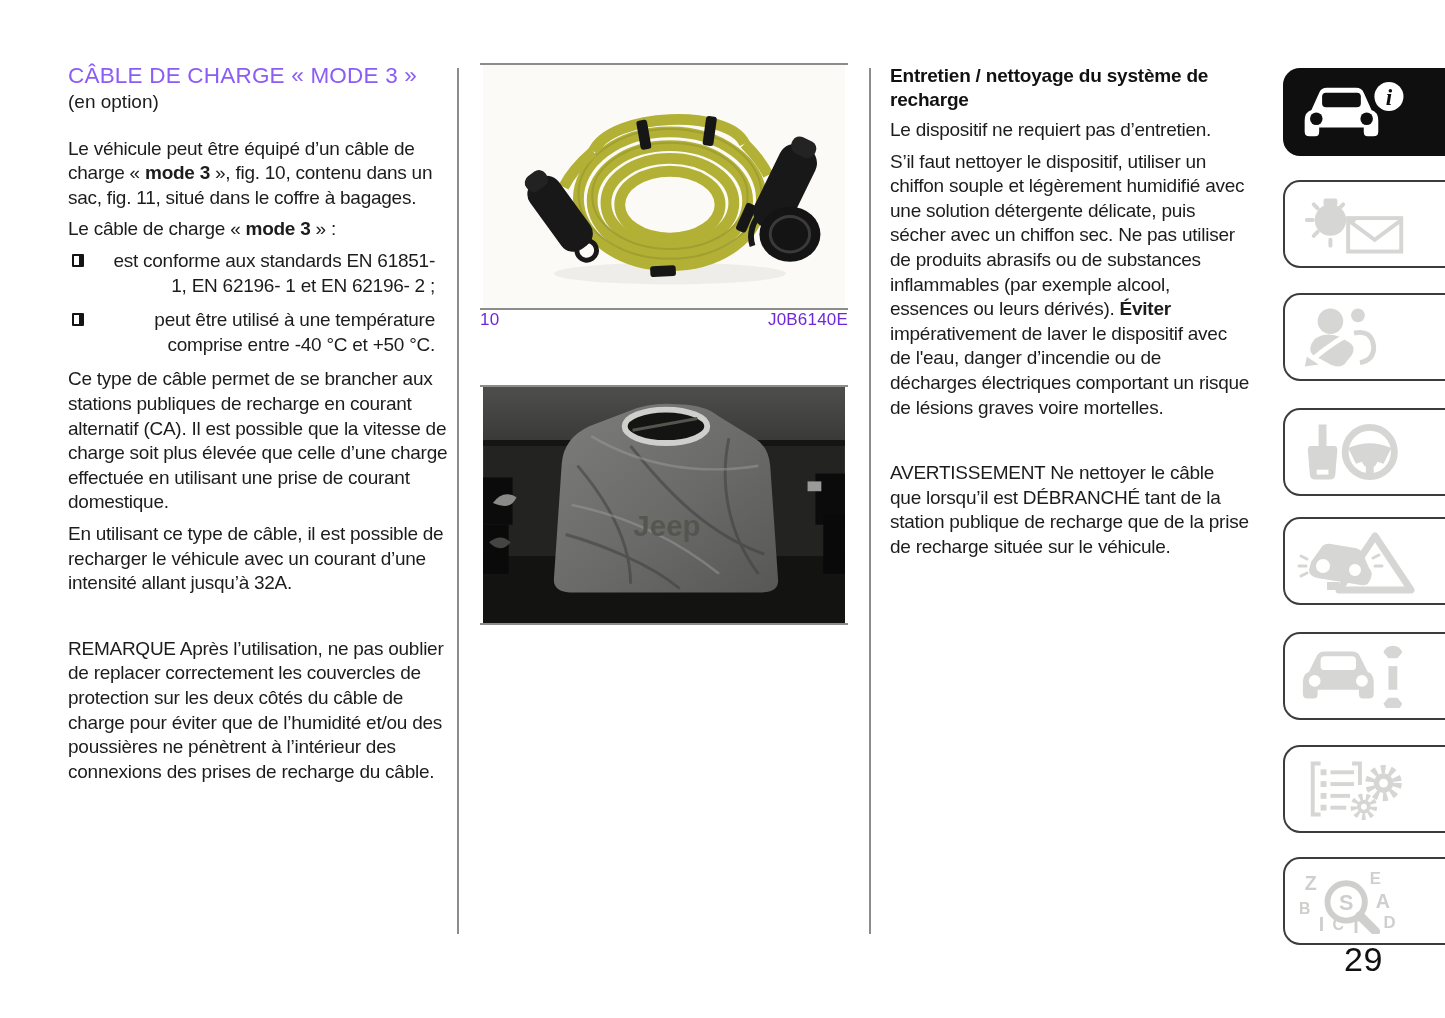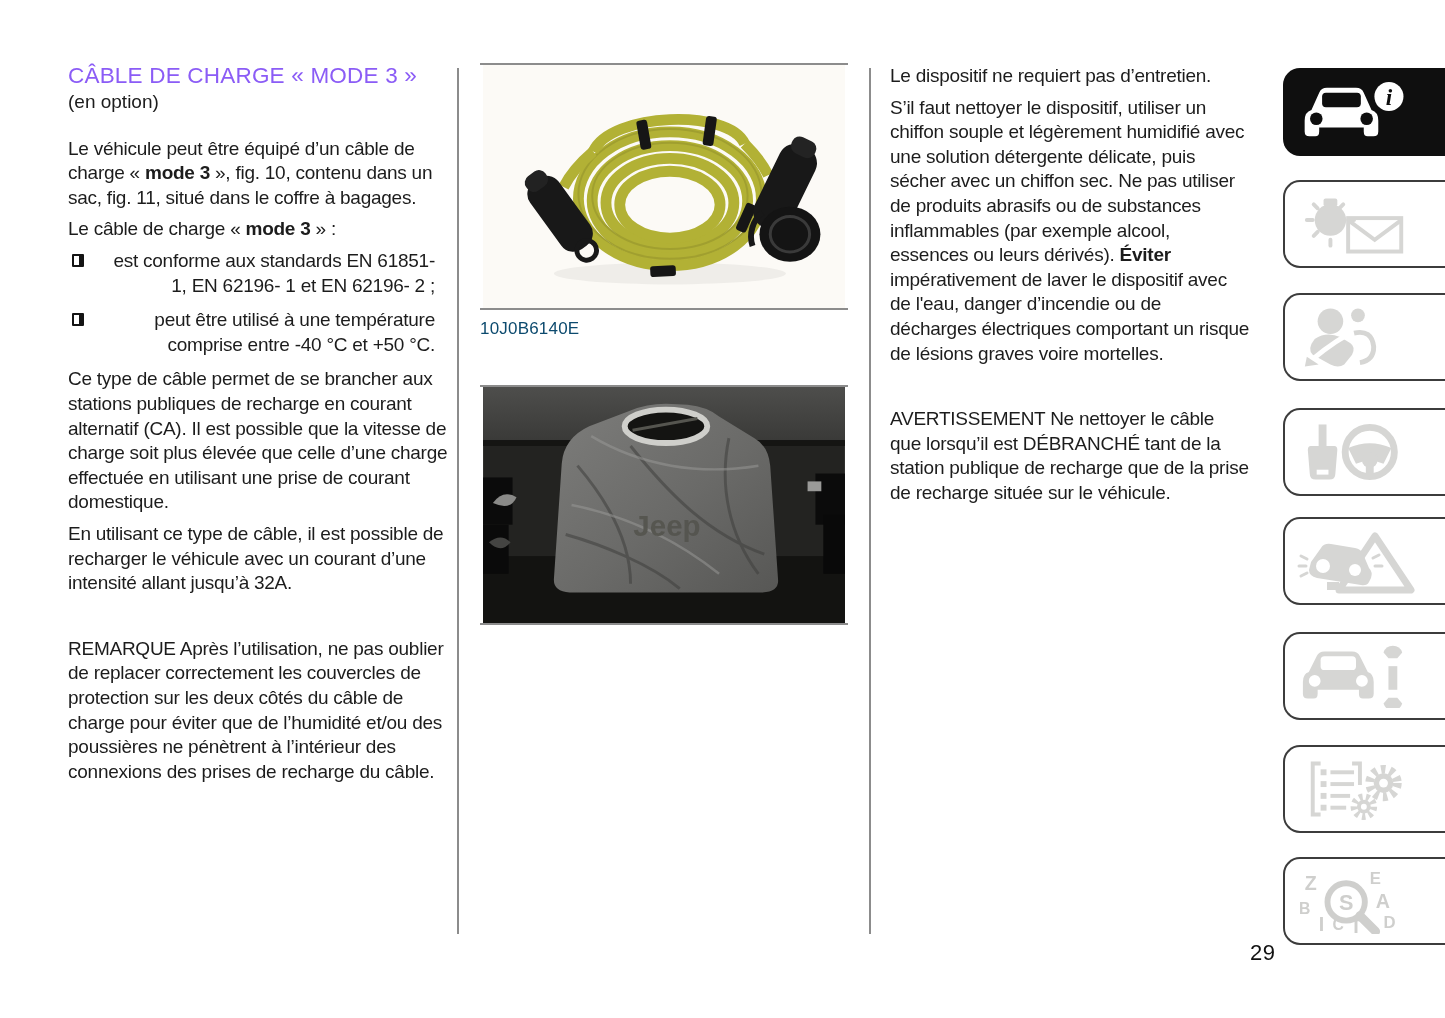--- a/index.html
+++ b/index.html
@@ -30,31 +30,31 @@
   
   .vdiv { position:absolute; top:68px; width:2px; height:866px; background:#8c8c8c; }
   .vdiv-1 { left:457px; }
   .vdiv-2 { left:869px; }
 
   
   .figure { position:absolute; left:480px; width:368px; }
   .fig-10 { top:63px; }
   .fig-11 { top:385px; }
   .photo { display:block; border-top:2px solid #8c8c8c; border-bottom:2px solid #8c8c8c; }
-  .fig-caption { display:flex; padding-top:9px; font-size:17px; color:#0c4a6e; letter-spacing:.2px; }
+  .fig-caption { display:flex; justify-content:space-between; font-size:17px; color:#6d28d9; letter-spacing:.2px; }
 
   
   .tab { position:absolute; left:1283px; width:162px; height:88px; background:#fff;
          border:2px solid #3c3c3c; border-right:none; border-radius:17px 0 0 17px;
          display:flex; align-items:center; padding-left:12px; cursor:pointer; }
   .tab.active { background:#0f0f0f; border-color:#0f0f0f; }
   .t1 { top:68px; }  .t2 { top:180px; } .t3 { top:293px; } .t4 { top:408px; }
   .t5 { top:517px; } .t6 { top:632px; } .t7 { top:745px; } .t8 { top:857px; }
 
-  .page-number { position:absolute; left:1250px; top:940px; font-size:22px; color:#111; letter-spacing:.5px; }
+  .page-number { position:absolute; left:1344px; top:940px; font-size:34px; color:#111; letter-spacing:.5px; }
 </style>
 </head>
 <body>
 
 <div class="page">
 
   <div class="col col-left">
     <h1 class="doc-title">CÂBLE DE CHARGE « MODE 3 »</h1>
     <div class="subtitle">(en option)</div>
 
@@ -168,20 +168,21 @@
       </g>
 
       <ellipse cx="186" cy="40" rx="42" ry="17" fill="#141412" stroke="#cfcfcb" stroke-width="6"></ellipse>
       <path d="M152 44 L218 32" stroke="#55554f" stroke-width="3" fill="none"></path>
 
       <text x="187" y="152" text-anchor="middle" font-family="Liberation Sans, sans-serif" font-size="30" font-weight="bold" fill="#55554f" opacity="0.95">Jeep</text>
     </svg>
   </div>
 
   <div class="col col-right">
+    <h2 class="section-heading">Entretien / nettoyage du système de recharge</h2>
     <p class="body-text">Le dispositif ne requiert pas d’entretien.</p>
     <p class="body-text"><span>S’il faut nettoyer le dispositif, utiliser un chiffon souple et légèrement humidifié avec une solution détergente délicate, puis sécher avec un chiffon sec. Ne pas utiliser de produits abrasifs ou de substances inflammables (par exemple alcool, essences ou leurs dérivés). </span><span class="b">Éviter</span><span> impérativement de laver le dispositif avec de l'eau, danger d’incendie ou de décharges électriques comportant un risque de lésions graves voire mortelles.</span></p>
     <p class="body-text gap-before">AVERTISSEMENT Ne nettoyer le câble que lorsqu’il est DÉBRANCHÉ tant de la station publique de recharge que de la prise de recharge située sur le véhicule.</p>
   </div>
 
   <div class="tab active t1">
     <svg width="118" height="62" viewBox="0 0 120 64">
       <path d="M14 30 L22 12 Q24 7 30 7 H60 Q66 7 68 12 L76 30 Q83 32 83 41 V52 Q83 57 78 57 H72 Q68 57 68 52 V48 H22 V52 Q22 57 18 57 H12 Q7 57 7 52 V41 Q7 32 14 30 Z" fill="#ffffff"></path>
       <rect x="25" y="12" width="40" height="15" rx="4" fill="#0f0f0f"></rect>
       <circle cx="19" cy="39" r="6.5" fill="#0f0f0f"></circle>

